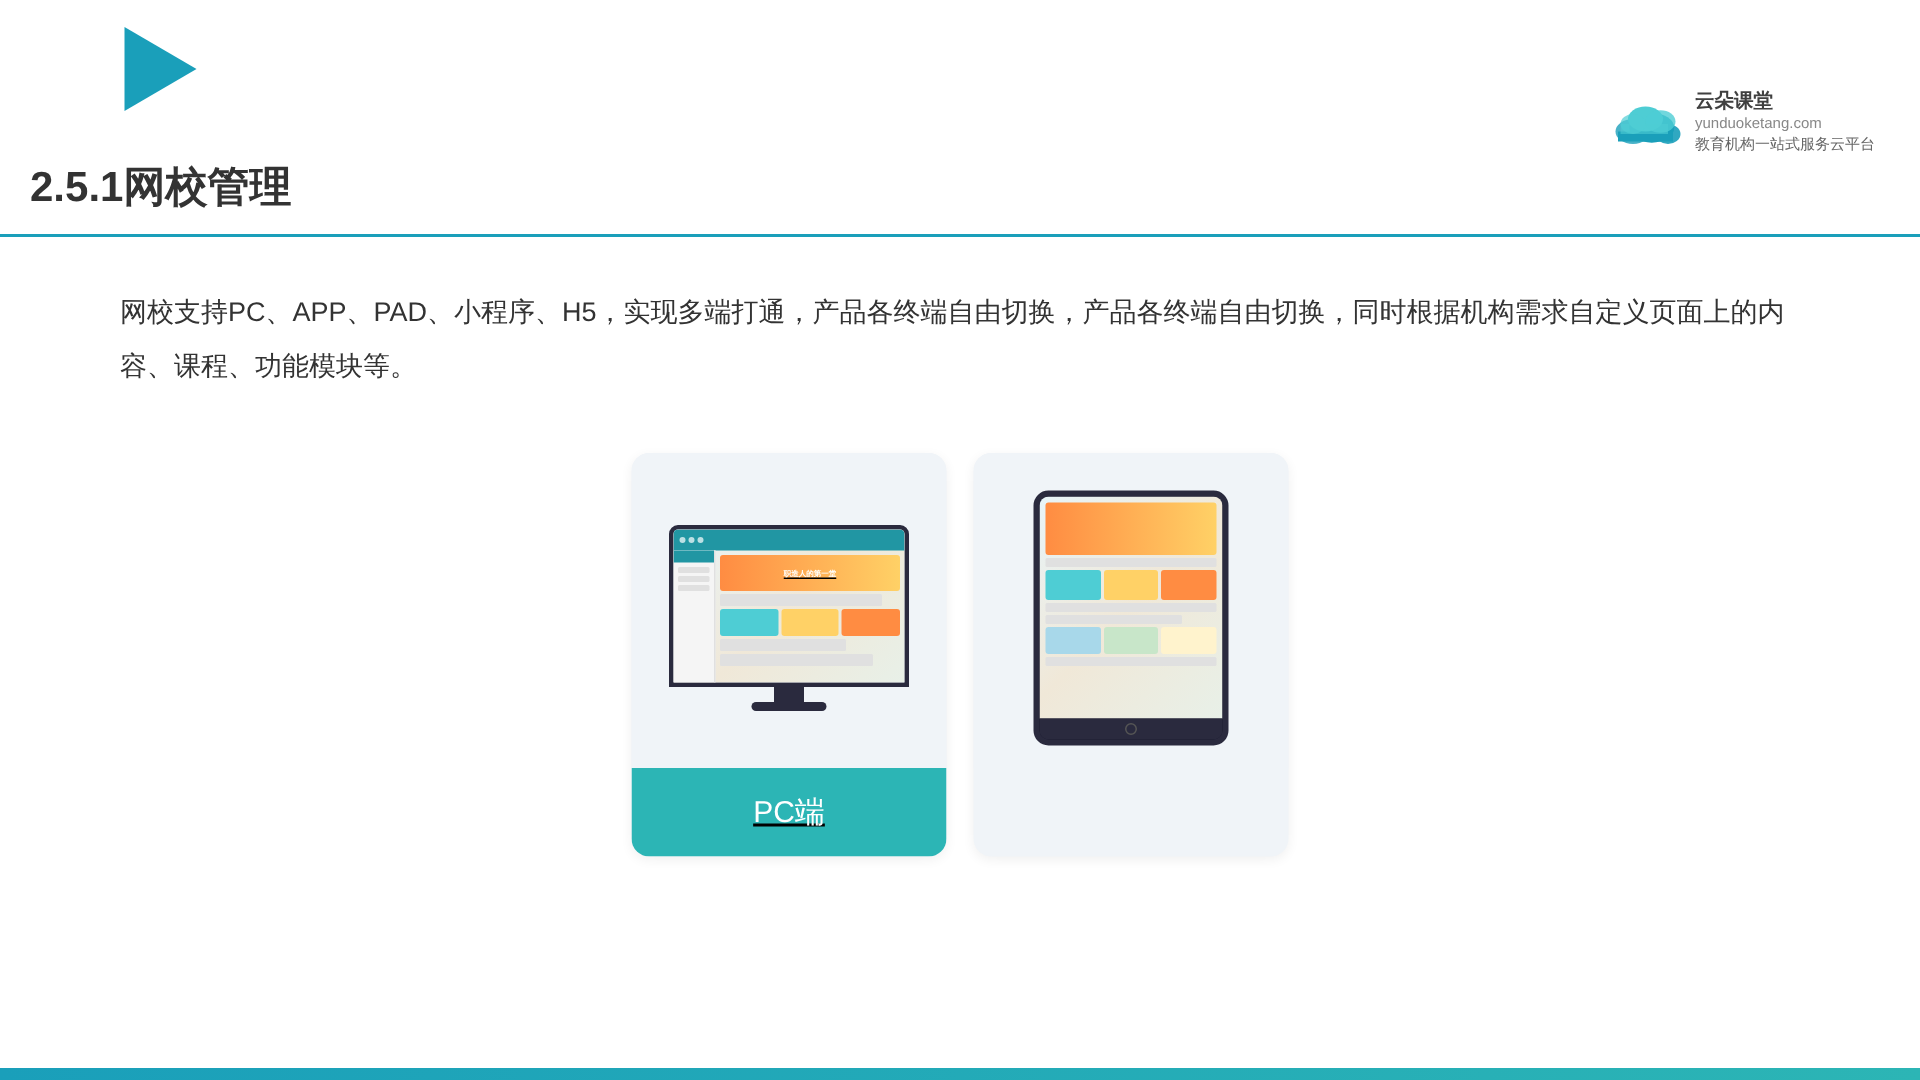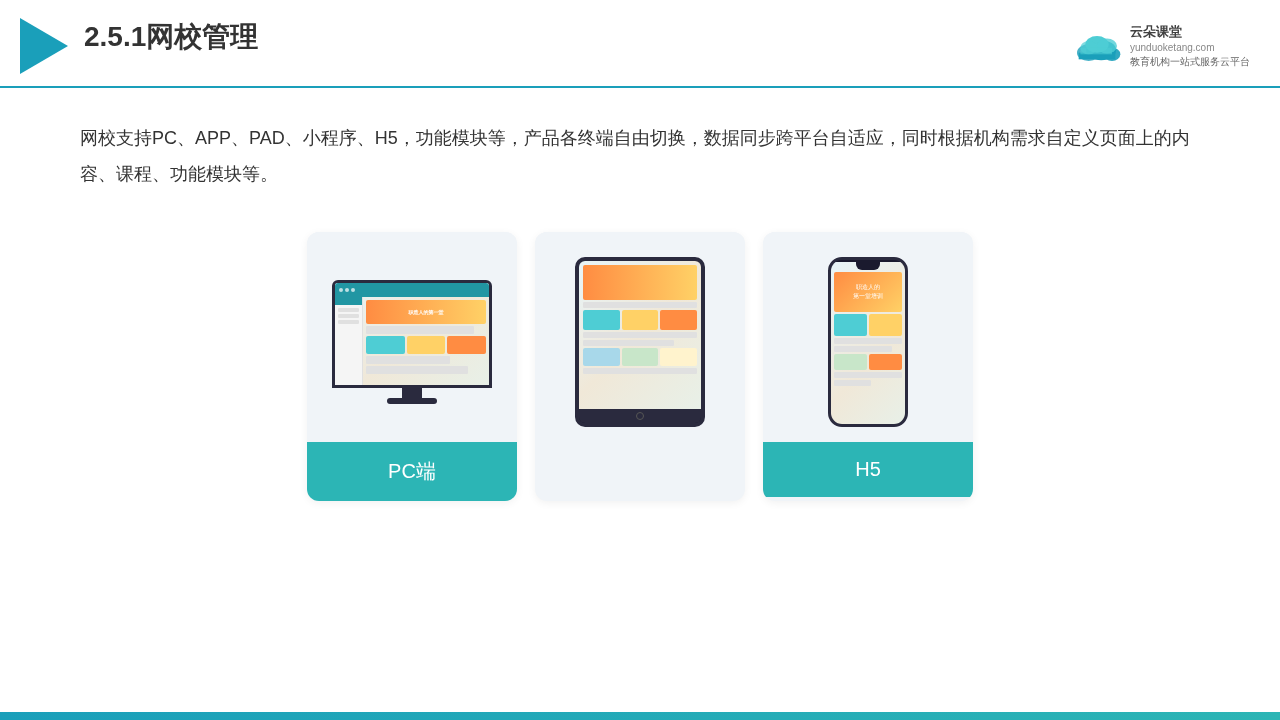--- a/index.html
+++ b/index.html
@@ -14,21 +14,23 @@
     
     .header {
       display: flex;
       align-items: center;
       justify-content: space-between;
       padding: 18px 30px 12px 20px;
       border-bottom: 2px solid #1a9fba;
     }
     .header-left {
       display: flex;
-      gap: 16px;
+      align-items: center;
+      gap: 32px;
+      flex-direction: column;
     }
     .logo-triangle {
       width: 0;
       height: 0;
       border-top: 28px solid transparent;
       border-bottom: 28px solid transparent;
       border-left: 48px solid #1a9fba;
     }
     .page-title {
       font-size: 28px;
@@ -69,20 +71,21 @@
       color: #333;
       line-height: 2;
     }
 
     
     .cards-container {
       display: flex;
       justify-content: center;
       gap: 18px;
       padding: 20px 50px;
+      text-decoration: underline;
     }
 
     .card {
       background: #f0f4f8;
       border-radius: 12px;
       width: 210px;
       display: flex;
       flex-direction: column;
       align-items: center;
       overflow: hidden;
@@ -345,21 +348,21 @@
       </svg>
       <div class="brand-text-right">
         <span class="brand-name">云朵课堂</span>
         <span style="font-size:10px;color:#888;">yunduoketang.com</span>
         <span style="font-size:10px;color:#666;">教育机构一站式服务云平台</span>
       </div>
     </div>
   </div>
 </div>
 
-<div class="description">网校支持PC、APP、PAD、小程序、H5，功能模块等，产品各终端自由切换，数据同步跨平台自适应，同时根据机构需求自定义页面上的内容、课程、功能模块等。</div>
+<div class="description">网校支持PC、APP、PAD、小程序、H5，实现多端打通，产品各终端自由切换，产品各终端自由切换，同时根据机构需求自定义页面上的内容、课程、功能模块等。</div>
 
 <div class="cards-container">
 
   <div class="card">
     <div class="card-image-area">
       <div class="pc-monitor">
         <div class="monitor-body">
           <div class="monitor-screen">
             <div class="screen-header-bar">
               <div class="screen-dot"></div>
@@ -420,43 +423,16 @@
           </div>
         </div>
         <div class="tablet-home-btn">
           <div class="tablet-btn-circle"></div>
         </div>
       </div>
     </div>
   </div>
 
 
-  <div class="card">
-    <div class="card-image-area">
-      <div class="phone-mockup" style="height:170px;width:80px;">
-        <div class="phone-notch"></div>
-        <div class="phone-screen">
-          <div class="phone-screen-inner">
-            <div class="phone-banner">
-              <span>职造人的<br>第一堂培训</span>
-            </div>
-            <div class="phone-cards">
-              <div class="phone-card-mini" style="background:#4ecdd4;"></div>
-              <div class="phone-card-mini" style="background:#ffd166;"></div>
-            </div>
-            <div class="phone-row"></div>
-            <div class="phone-row" style="width:85%;"></div>
-            <div class="phone-cards">
-              <div class="phone-card-mini" style="background:#c8e6c9;height:16px;"></div>
-              <div class="phone-card-mini" style="background:#ff8c42;height:16px;"></div>
-            </div>
-            <div class="phone-row"></div>
-            <div class="phone-row" style="width:55%;"></div>
-          </div>
-        </div>
-      </div>
-    </div>
-    <div class="card-label">H5</div>
-  </div>
 
 </div>
 
 <div class="bottom-bar"></div>
 
 </body></html>

